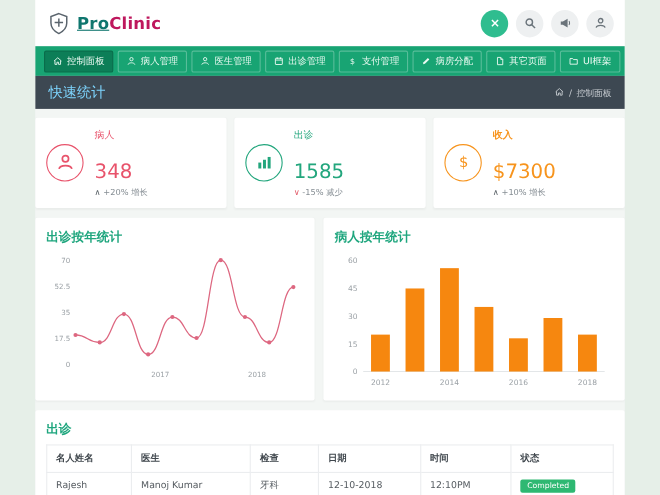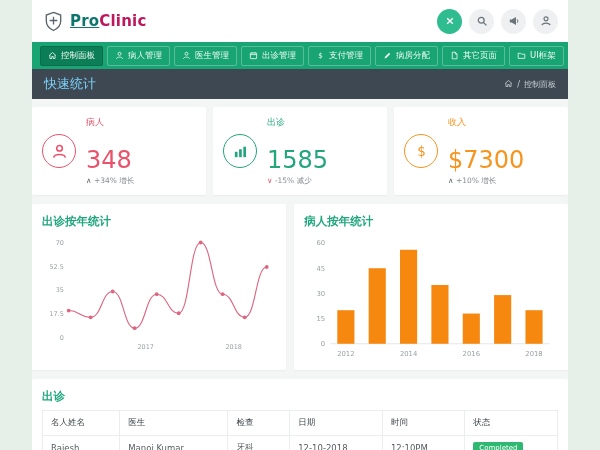--- a/index.html
+++ b/index.html
@@ -30,38 +30,38 @@
   .pagebar .title { color: #7dd3fc; font-size: 13px; }
   .crumb { display: flex; align-items: center; gap: 4px; color: #c6cbd0; font-size: 8px; }
   .crumb svg { width: 9px; height: 9px; color: #c6cbd0; }
 
   
   .stats { display: flex; gap: 7px; padding: 8px 0 0 0; }
   .card { flex: 1; background: #fff; border-radius: 2px; padding: 9px 10px; display: flex; align-items: center; gap: 10px; box-shadow: 0 1px 2px rgba(0,0,0,.04); }
   .card .circ { width: 34px; height: 34px; border-radius: 50%; border: 1px solid; display: flex; align-items: center; justify-content: center; flex: none; }
   .card .circ svg { width: 17px; height: 17px; }
   .card .lbl { font-size: 9px; margin-bottom: 18px; }
-  .card .val { font-size: 24px; font-weight: 500; line-height: 1.1; }
+  .card .val { font-size: 18px; font-weight: 500; line-height: 1.1; }
   .card .trend { font-size: 7.5px; color: #868e94; margin-top: 3px; }
   .card .trend .arr.up { color: #555d63; }
   .card .trend .arr.down { color: #e25a68; }
 
   
   .charts { display: flex; gap: 8px; margin-top: 9px; }
   .panel { background: #fff; border-radius: 2px; padding: 10px; box-shadow: 0 1px 2px rgba(0,0,0,.04); }
   .panel h3 { color: #1fa67e; font-size: 11.5px; margin-bottom: 4px; font-weight: bold; }
   .chart-left { flex: 0.96; }
   .chart-right { flex: 1.04; }
   .panel svg.chart { width: 100%; display: block; }
 
   
   .table-panel { margin-top: 9px; }
   table { width: 100%; border-collapse: collapse; table-layout: fixed; margin-top: 6px; }
   th, td { border: 1px solid #ebedef; font-size: 8.5px; padding: 6px 8px; text-align: left; color: #555b60; overflow: hidden; white-space: nowrap; }
-  th { color: #3f464c; font-weight: normal; }
+  th { color: #3f464c; font-weight: bold; }
   .badge { display: inline-block; color: #fff; font-size: 7px; padding: 2px 6px; border-radius: 2px; }
 </style>
 </head>
 <body>
 
 <div class="app">
 
   <header class="hdr">
     <div class="logo">
       <span class="logo-icon">
@@ -198,21 +198,21 @@
         <div class="card">
           <div class="circ" style="border-color: rgb(232, 83, 107); color: rgb(232, 83, 107);">
             <svg viewBox="0 0 12 12" fill="none" stroke="currentColor" stroke-width="1.1">
               <circle cx="6" cy="3.7" r="2"></circle>
               <path d="M1.9 10.3c.5-2.9 7.7-2.9 8.2 0"></path>
             </svg>
           </div>
           <div>
             <div class="lbl" style="color: rgb(232, 83, 107);">病人</div>
             <div class="val" style="color: rgb(232, 83, 107);">348</div>
-            <div class="trend"><span class="arr up">∧ </span><span>+34% 增长</span></div>
+            <div class="trend"><span class="arr up">∧ </span><span>+20% 增长</span></div>
           </div>
         </div>
         <div class="card">
           <div class="circ" style="border-color: rgb(35, 166, 125); color: rgb(35, 166, 125);">
             <svg viewBox="0 0 12 12" fill="currentColor">
               <rect x="2" y="6.2" width="1.9" height="3.8"></rect>
               <rect x="5" y="4.4" width="1.9" height="5.6"></rect>
               <rect x="8" y="2.6" width="1.9" height="7.4"></rect>
             </svg>
           </div>
@@ -222,21 +222,21 @@
             <div class="trend"><span class="arr down">∨ </span><span>-15% 减少</span></div>
           </div>
         </div>
         <div class="card">
           <div class="circ" style="border-color: rgb(247, 148, 29); color: rgb(247, 148, 29);">
             <svg viewBox="0 0 12 12">
               <text x="6" y="9.3" text-anchor="middle" font-size="9.5" fill="currentColor" font-family="DejaVu Sans, sans-serif">$</text>
             </svg>
           </div>
           <div>
-            <div class="lbl" style="color: rgb(247, 148, 29);">收入</div>
+            <div class="lbl" style="color: rgb(247, 148, 29); font-weight: bold;">收入</div>
             <div class="val" style="color: rgb(247, 148, 29);">$7300</div>
             <div class="trend"><span class="arr up">∧ </span><span>+10% 增长</span></div>
           </div>
         </div>
       </div>
 
     <div class="charts">
       <section class="panel chart-left">
         <h3 id="lc-title">出诊按年统计</h3>
         <div id="lc">

